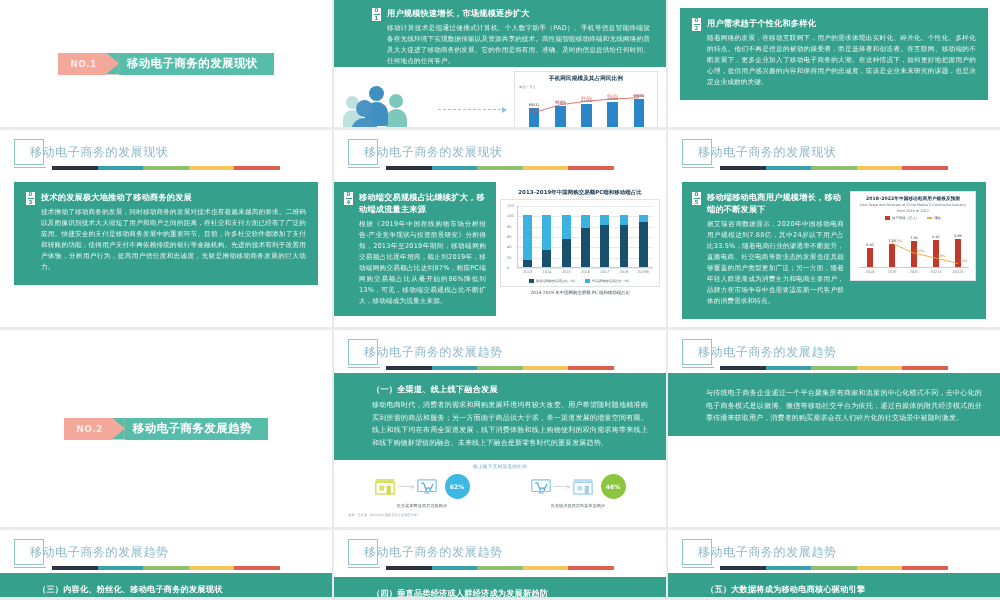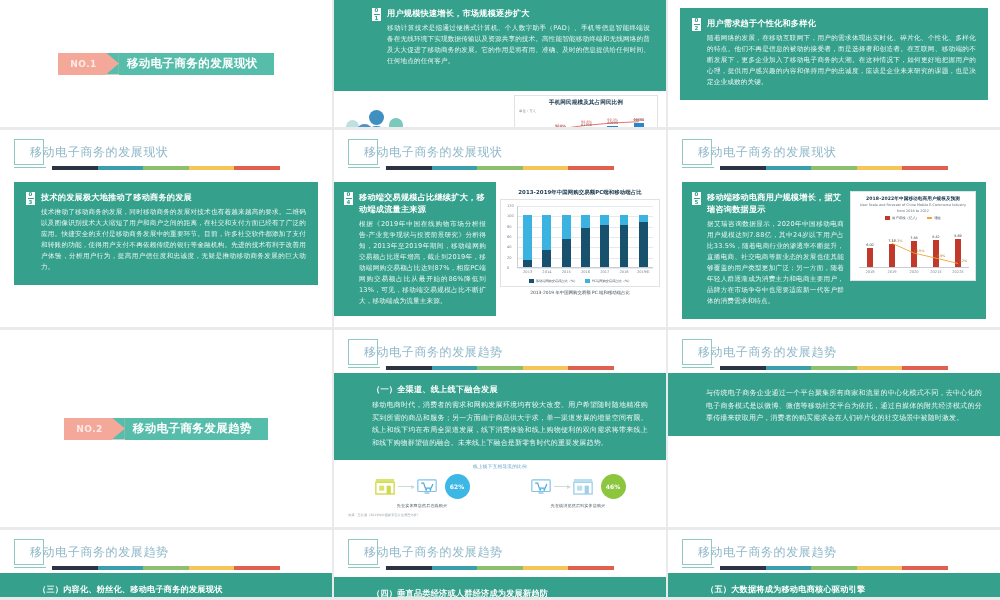--- a/index.html
+++ b/index.html
@@ -160,21 +160,21 @@
 
   <div class="slide section-slide">
     <div class="ribbon">
       <div class="ribbon-no">NO.1</div>
       <div class="ribbon-arrow"></div>
       <div class="ribbon-title">移动电子商务的发展现状</div>
     </div>
   </div>
 
   <div class="slide">
-    <div class="block wide" style="margin-top:0;padding-top:7px;padding-bottom:24px;">
+    <div class="block wide" style="margin-top:0;padding-top:7px;padding-bottom:0;">
       <div class="blk-row">
         <div class="numchip">
             <span>0</span>
             <span class="rule"></span>
             <span>1</span>
           </div>
         <div style="flex:1;">
           <div class="blk-title">用户规模快速增长，市场规模逐步扩大</div>
           <div class="blk-body">移动计算技术是指通过便携式计算机、个人数字助手（PAD）、手机等信息智能终端设备在无线环境下实现数据传输以及资源共享的技术。高性能智能移动终端和无线网络的普及大大促进了移动商务的发展。它的作用是将有用、准确、及时的信息提供给任何时间、任何地点的任何客户。</div>
         </div>
@@ -364,21 +364,21 @@
     </div>
     <div class="block" style="margin:12px 14px 0 14px;padding:9px 10px 12px 10px;">
       <div class="blk-row">
         <div class="numchip">
             <span>0</span>
             <span class="rule"></span>
             <span>5</span>
           </div>
         <div style="flex:1;display:flex;gap:6px;">
           <div style="flex:1.05;">
-            <div class="blk-title">移动端移动电商用户规模增长，据艾瑞咨询数据显示</div>
+            <div class="blk-title">移动端移动电商用户规模增长，移动端的不断发展下</div>
             <div class="blk-body">据艾瑞咨询数据显示，2020年中国移动电商用户规模达到7.88亿，其中24岁以下用户占比33.5%，随着电商行业的渗透率不断提升，直播电商、社交电商等新业态的发展也使其能够覆盖的用户类型更加广泛；另一方面，随着年轻人群逐渐成为消费主力和电商主要用户，品牌方在市场争夺中也需要适应新一代客户群体的消费需求和特点。</div>
           </div>
           <div class="chartbox" style="flex:0 0 126px;height:90px;position:relative;">
             <div class="chart-title" style="padding-top:4px;font-size:4.6px;">2018-2022年中国移动电商用户规模及预测</div>
             <div class="chart-sub" style="font-size:3.4px;padding:0 6px;">User Scale and Forecast of China Mobile E-Commerce Industry from 2018 to 2022</div>
             <div class="legend" style="font-size:3.4px;padding-top:2px;">
               <span><i style="background:#c0392b;"></i><span>用户规模（亿人）</span></span>
               <span><i style="background:#f0a43c;height:1.5px;"></i><span>增速</span></span>
             </div>
             <div class="plot" id="orange-plot" style="position:absolute;left:8px;right:6px;top:38px;height:38px;border-bottom:.5px solid #c8ced3;">

